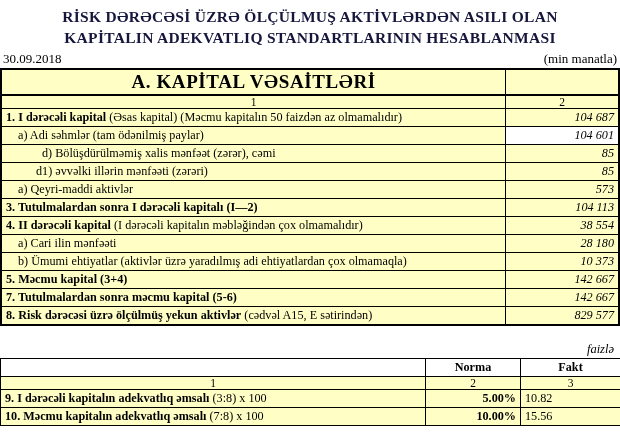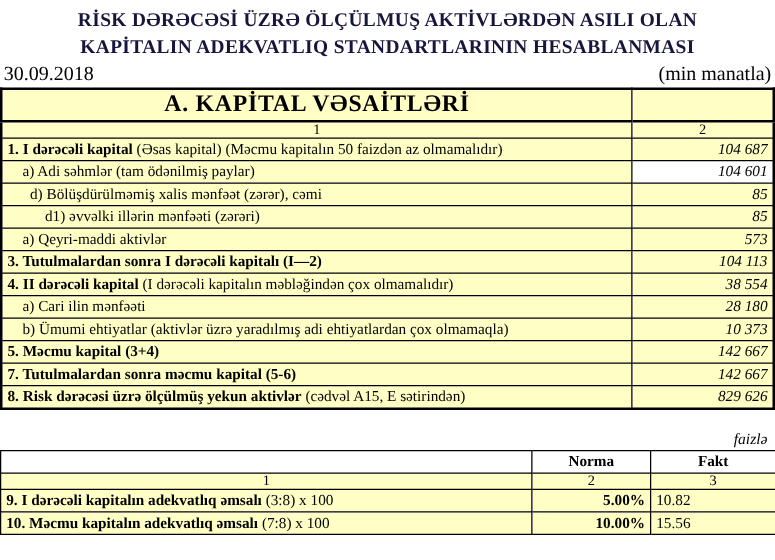--- a/index.html
+++ b/index.html
@@ -8,35 +8,35 @@
     font-family:"Liberation Serif","DejaVu Serif",serif;
     color:#000;overflow:hidden;
   }
   .doc{width:620px;height:448px;box-sizing:border-box;padding-top:6px;border-radius:27px;}
   .title{
     text-align:center;font-weight:bold;font-size:15.5px;line-height:21px;
     color:#16163c;letter-spacing:.3px;
   }
   .meta-row{
     display:flex;justify-content:space-between;align-items:flex-end;
-    font-size:16px;padding:3px 3px 1px 3px;
+    font-size:13px;padding:3px 3px 1px 3px;
   }
   table{border-collapse:collapse;width:620px;table-layout:fixed;font-size:12.2px;}
   table.main{border:2px solid #000;}
   table.lower{border:1px solid #c4b5fd;}
   td{border:1px solid #000;padding:1px 4px;height:15px;overflow:hidden;white-space:nowrap;box-sizing:content-box;vertical-align:middle;}
   .yellow{background:#ffffc5;}
   .white-cell{background:#ffffff;}
   .c{text-align:center;}
   .b{font-weight:bold;}
   .hdr td{border-bottom:2px solid #000;font-size:19px;letter-spacing:.6px;height:17px;margin-left:31px;}
   .num td{height:12px;font-size:11.5px;line-height:12px;padding-top:0;padding-bottom:0;}
   .lbl{padding-left:4px;}
   .ind1{padding-left:16px;}
-  .ind1b{padding-left:22px;}
+  .ind1b{padding-left:40px;}
   .ind2{padding-left:34px;}
   .val{text-align:right;font-style:italic;}
   .faizle{
     text-align:right;font-style:italic;font-size:12.5px;
     padding:16px 6px 1px 0;
   }
   .lower .hcell{font-weight:bold;text-align:center;background:#ffffff;}
   .lower .norma{text-align:right;font-weight:bold;}
   .lower .fakt{}
 </style>
@@ -109,21 +109,21 @@
     <tr>
       <td class="yellow lbl"><span class="b">5. Məcmu kapital (3+4)</span><span></span></td>
       <td class="yellow val">142 667</td>
     </tr>
     <tr>
       <td class="yellow lbl"><span class="b">7. Tutulmalardan  sonra məcmu kapital (5-6)</span><span></span></td>
       <td class="yellow val">142 667</td>
     </tr>
     <tr>
       <td class="yellow lbl"><span class="b">8. Risk dərəcəsi üzrə ölçülmüş  yekun aktivlər</span><span>  (cədvəl A15, E sətirindən)</span></td>
-      <td class="yellow val">829 626</td>
+      <td class="yellow val">829 577</td>
     </tr>
   </tbody>
     </table>
 
   <div class="faizle">faizlə</div>
 
   <table class="lower">
     <colgroup>
         <col style="width:425px">
         <col style="width:95px">

